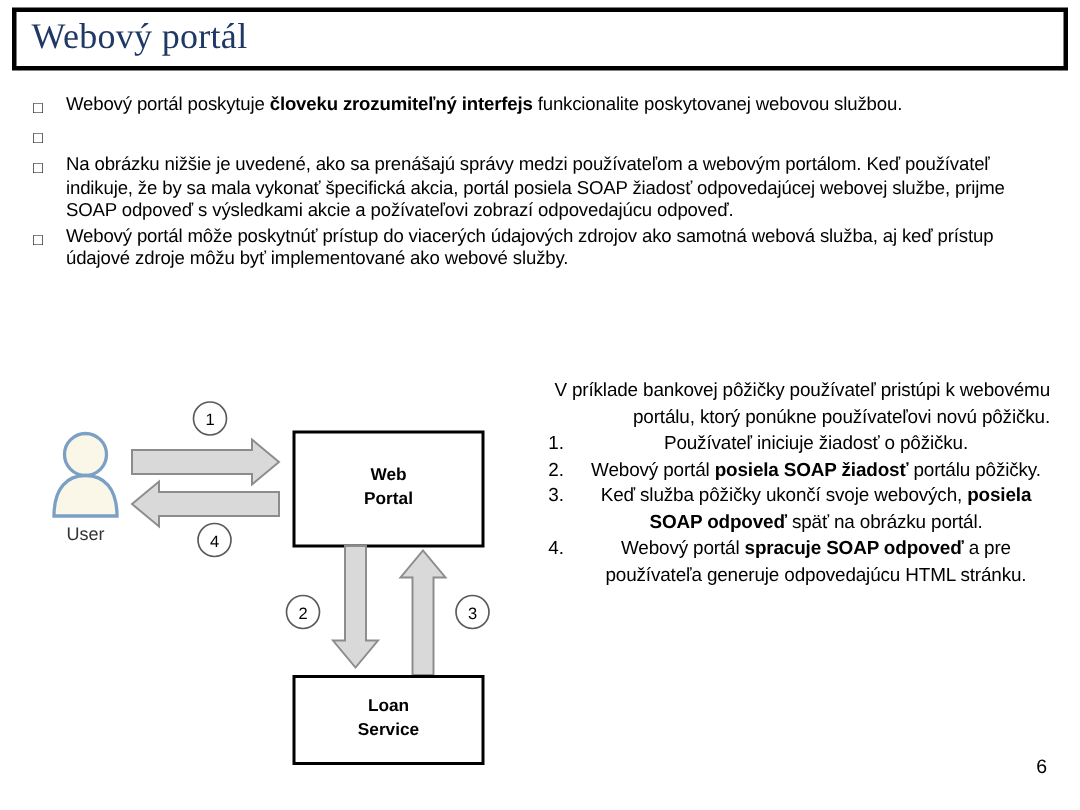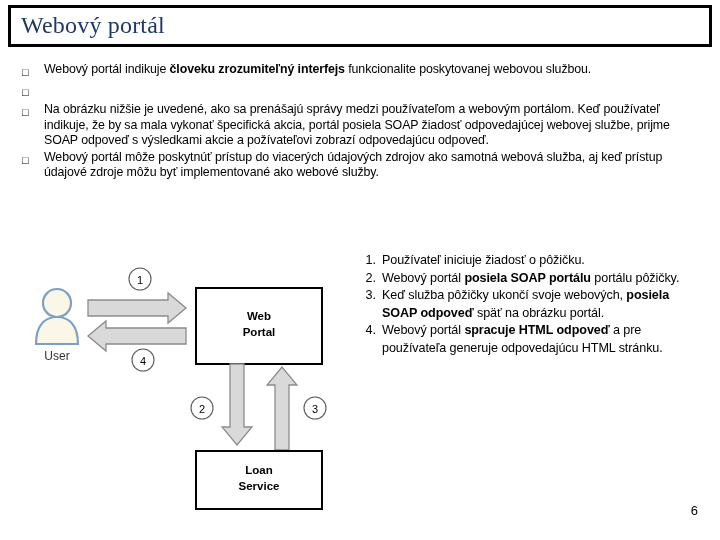--- a/index.html
+++ b/index.html
@@ -104,21 +104,21 @@
     line-height: 17.5px;
     color: #000000;
     text-align: right;
     padding-right: 6px;
   }
   .num-text {
     flex: 1 1 auto;
     font-size: 12.6px;
     line-height: 17.5px;
     color: #000000;
-    text-align: left;
+    text-align: center;
     letter-spacing: -0.1px;
   }
   .num-text b { font-weight: bold; }
 
   
   .page-number {
     position: absolute;
     right: 22px;
     bottom: 22px;
     font-size: 13px;
@@ -128,21 +128,21 @@
 </head>
 <body>
 
 <div class="title-box">
   <div class="title-text">Webový portál</div>
 </div>
 
 <div class="bullets" id="bullet-list">
     <div class="bullet-row">
       <div class="bullet-marker">□</div>
-      <div class="bullet-text"><span>Webový portál indikuje </span><b>človeku zrozumiteľný interfejs</b><span> funkcionalite poskytovanej webovou službou.</span></div>
+      <div class="bullet-text"><span>Webový portál poskytuje </span><b>človeku zrozumiteľný interfejs</b><span> funkcionalite poskytovanej webovou službou.</span></div>
     </div>
     <div class="bullet-row">
       <div class="bullet-marker">□</div>
     </div>
     <div class="bullet-row">
       <div class="bullet-marker">□</div>
       <div class="bullet-text"><span>Na obrázku nižšie je uvedené, ako sa prenášajú správy medzi používateľom a webovým portálom. Keď používateľ indikuje, že by sa mala vykonať špecifická akcia, portál posiela SOAP žiadosť odpovedajúcej webovej službe, prijme SOAP odpoveď s výsledkami akcie a požívateľovi zobrazí odpovedajúcu odpoveď.</span></div>
     </div>
     <div class="bullet-row">
       <div class="bullet-marker">□</div>
@@ -203,33 +203,34 @@
 
     <text id="svg-portal-1" x="259" y="65" font-family="Liberation Sans, sans-serif" font-size="11.5" font-weight="bold" fill="#000000" text-anchor="middle">Web</text>
     <text id="svg-portal-2" x="259" y="81" font-family="Liberation Sans, sans-serif" font-size="11.5" font-weight="bold" fill="#000000" text-anchor="middle">Portal</text>
 
     <text id="svg-loan-1" x="259" y="219" font-family="Liberation Sans, sans-serif" font-size="11.5" font-weight="bold" fill="#000000" text-anchor="middle">Loan</text>
     <text id="svg-loan-2" x="259" y="235" font-family="Liberation Sans, sans-serif" font-size="11.5" font-weight="bold" fill="#000000" text-anchor="middle">Service</text>
   </svg>
 </div>
 
 <div class="right-panel">
+  <div class="intro-para">V príklade bankovej pôžičky používateľ pristúpi k webovému portálu, ktorý ponúkne používateľovi novú pôžičku.</div>
   <div id="steps-list">
       <div class="num-row">
         <div class="num-marker">1.</div>
         <div class="num-text"><span>Používateľ iniciuje žiadosť o pôžičku.</span></div>
       </div>
       <div class="num-row">
         <div class="num-marker">2.</div>
-        <div class="num-text"><span>Webový portál </span><b>posiela SOAP portálu</b><span> portálu pôžičky.</span></div>
+        <div class="num-text"><span>Webový portál </span><b>posiela SOAP žiadosť</b><span> portálu pôžičky.</span></div>
       </div>
       <div class="num-row">
         <div class="num-marker">3.</div>
         <div class="num-text"><span>Keď služba pôžičky ukončí svoje webových, </span><b>posiela SOAP odpoveď</b><span> späť na obrázku portál.</span></div>
       </div>
       <div class="num-row">
         <div class="num-marker">4.</div>
-        <div class="num-text"><span>Webový portál </span><b>spracuje HTML odpoveď</b><span> a pre používateľa generuje odpovedajúcu HTML stránku.</span></div>
+        <div class="num-text"><span>Webový portál </span><b>spracuje SOAP odpoveď</b><span> a pre používateľa generuje odpovedajúcu HTML stránku.</span></div>
       </div>
     </div>
 </div>
 
 <div class="page-number">6</div>
 
 </body></html>

